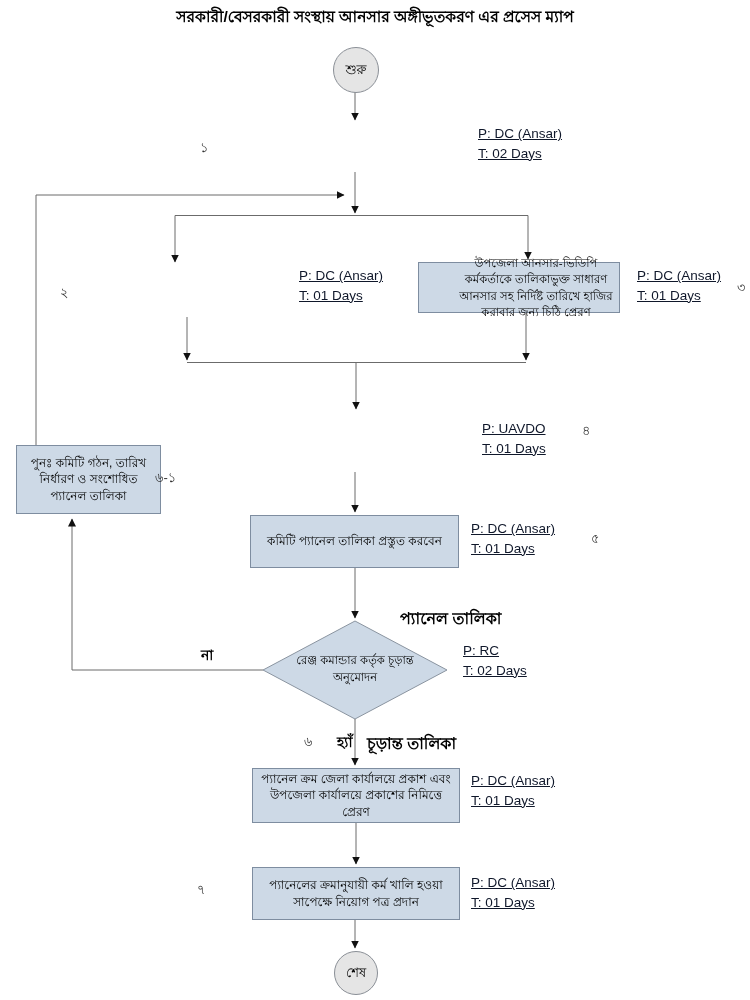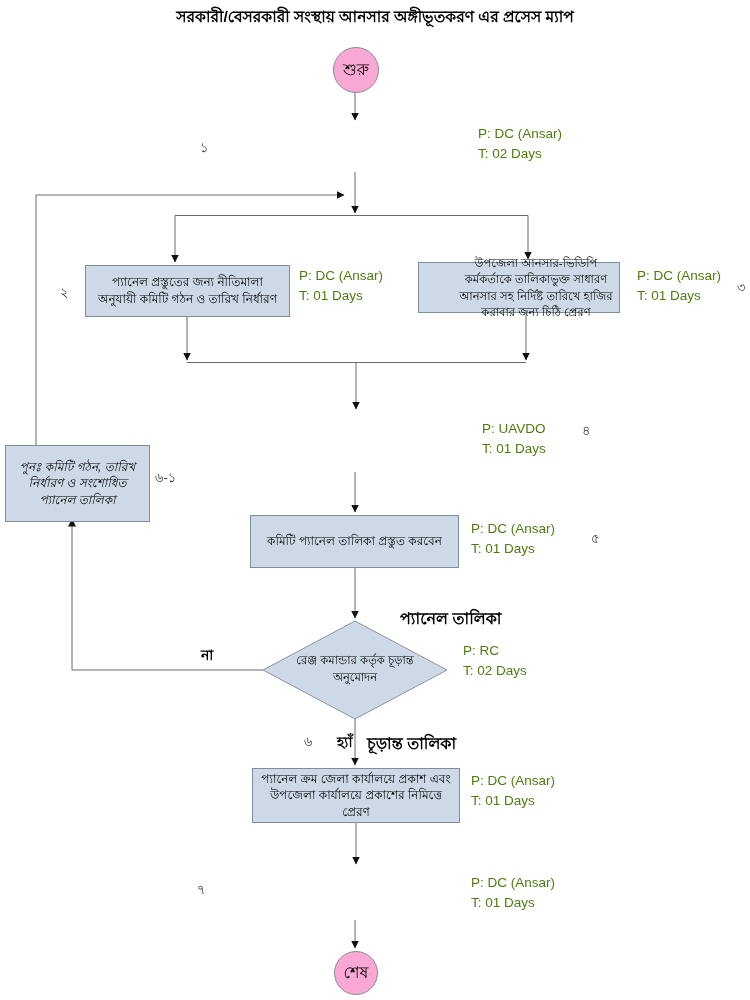--- a/index.html
+++ b/index.html
@@ -12,28 +12,28 @@
     font-size:15.5px;font-weight:bold;color:#000;
   }
   .connectors{position:absolute;top:0;left:0;width:750px;height:1000px;}
   .box{
     position:absolute;background:#cdd9e6;border:1px solid #7e8da0;
     display:flex;align-items:center;justify-content:center;text-align:center;
     font-size:12px;line-height:1.38;padding:2px 6px;box-sizing:border-box;color:#000;
   }
   .box.small{font-size:11.5px;line-height:1.42;padding-left:40px;}
   .terminal{
-    position:absolute;background:#f9a8d4;border:1px solid #8a8f96;border-radius:50%;
-    display:flex;align-items:center;justify-content:center;font-size:16px;color:#000;
+    position:absolute;background:#e5e5e5;border:1px solid #8a8f96;border-radius:50%;
+    display:flex;align-items:center;justify-content:center;font-size:13px;color:#000;
   }
   .diamond-text{
     position:absolute;display:flex;align-items:center;justify-content:center;
     text-align:center;font-size:11.5px;line-height:1.45;color:#000;
   }
-  .annot{position:absolute;font-size:13.5px;line-height:1.45;color:#4d7c0f;white-space:nowrap;}
+  .annot{position:absolute;font-size:13.5px;line-height:1.45;color:#0f172a;white-space:nowrap;text-decoration:underline;}
   .num{position:absolute;font-size:13px;color:#333;}
   .flow-label{position:absolute;color:#000000;font-weight:bold;}
   .lbl-big{font-size:16px;}
   .lbl-mid{font-size:14px;}
 </style>
 </head>
 <body>
 
 <div class="canvas">
 
@@ -83,23 +83,20 @@
   <div class="terminal" style="left:334px;top:951px;width:42px;height:42px;">
     <span>শেষ</span>
   </div>
 
   <div class="annot" style="left:478px;top:124px;">
     <div>P: DC (Ansar)</div>
     <div>T: 02 Days</div>
   </div>
   <div class="num" style="left:200px;top:138px;">১</div>
 
-  <div class="box" style="left:85px;top:265px;width:205px;height:52px;">
-    <span>প্যানেল প্রস্তুতের জন্য নীতিমালা অনুযায়ী কমিটি গঠন ও তারিখ নির্ধারণ</span>
-  </div>
   <div class="annot" style="left:299px;top:266px;">
     <div>P: DC (Ansar)</div>
     <div>T: 01 Days</div>
   </div>
   <div class="num" style="left:60px;top:283px;">২</div>
 
   <div class="box small" style="left:418px;top:262px;width:202px;height:51px;">
     <span>উপজেলা আনসার-ভিডিপি কর্মকর্তাকে তালিকাভুক্ত সাধারণ আনসার সহ নির্দিষ্ট তারিখে হাজির করাবার জন্য চিঠি প্রেরণ</span>
   </div>
   <div class="annot" style="left:637px;top:266px;">
@@ -127,32 +124,35 @@
   <div class="annot" style="left:463px;top:641px;">
     <div>P: RC</div>
     <div>T: 02 Days</div>
   </div>
   <div class="flow-label lbl-big" style="left:400px;top:606px;">প্যানেল তালিকা</div>
   <div class="flow-label lbl-mid" style="left:201px;top:644px;">না</div>
   <div class="num" style="left:304px;top:732px;">৬</div>
   <div class="flow-label lbl-mid" style="left:337px;top:731px;">হ্যাঁ</div>
   <div class="flow-label lbl-big" style="left:367px;top:731px;">চূড়ান্ত তালিকা</div>
 
-  <div class="box" style="left:5px;top:445px;width:145px;height:77px;font-style:italic;">
+  <div class="box" style="left:16px;top:445px;width:145px;height:69px;">
     <span>পুনঃ  কমিটি গঠন, তারিখ নির্ধারণ ও সংশোধিত প্যানেল তালিকা</span>
   </div>
   <div class="num" style="left:155px;top:468px;">৬-১</div>
 
   <div class="box" style="left:252px;top:768px;width:208px;height:55px;">
     <span>প্যানেল ক্রম জেলা কার্যালয়ে প্রকাশ এবং উপজেলা কার্যালয়ে প্রকাশের নিমিত্তে প্রেরণ</span>
   </div>
   <div class="annot" style="left:471px;top:771px;">
     <div>P: DC (Ansar)</div>
     <div>T: 01 Days</div>
   </div>
 
+  <div class="box" style="left:252px;top:867px;width:208px;height:53px;">
+    <span>প্যানেলের ক্রমানুযায়ী কর্ম খালি হওয়া সাপেক্ষে নিয়োগ পত্র প্রদান</span>
+  </div>
   <div class="annot" style="left:471px;top:873px;">
     <div>P: DC (Ansar)</div>
     <div>T: 01 Days</div>
   </div>
   <div class="num" style="left:197px;top:880px;">৭</div>
 
 </div>
 
 </body></html>

